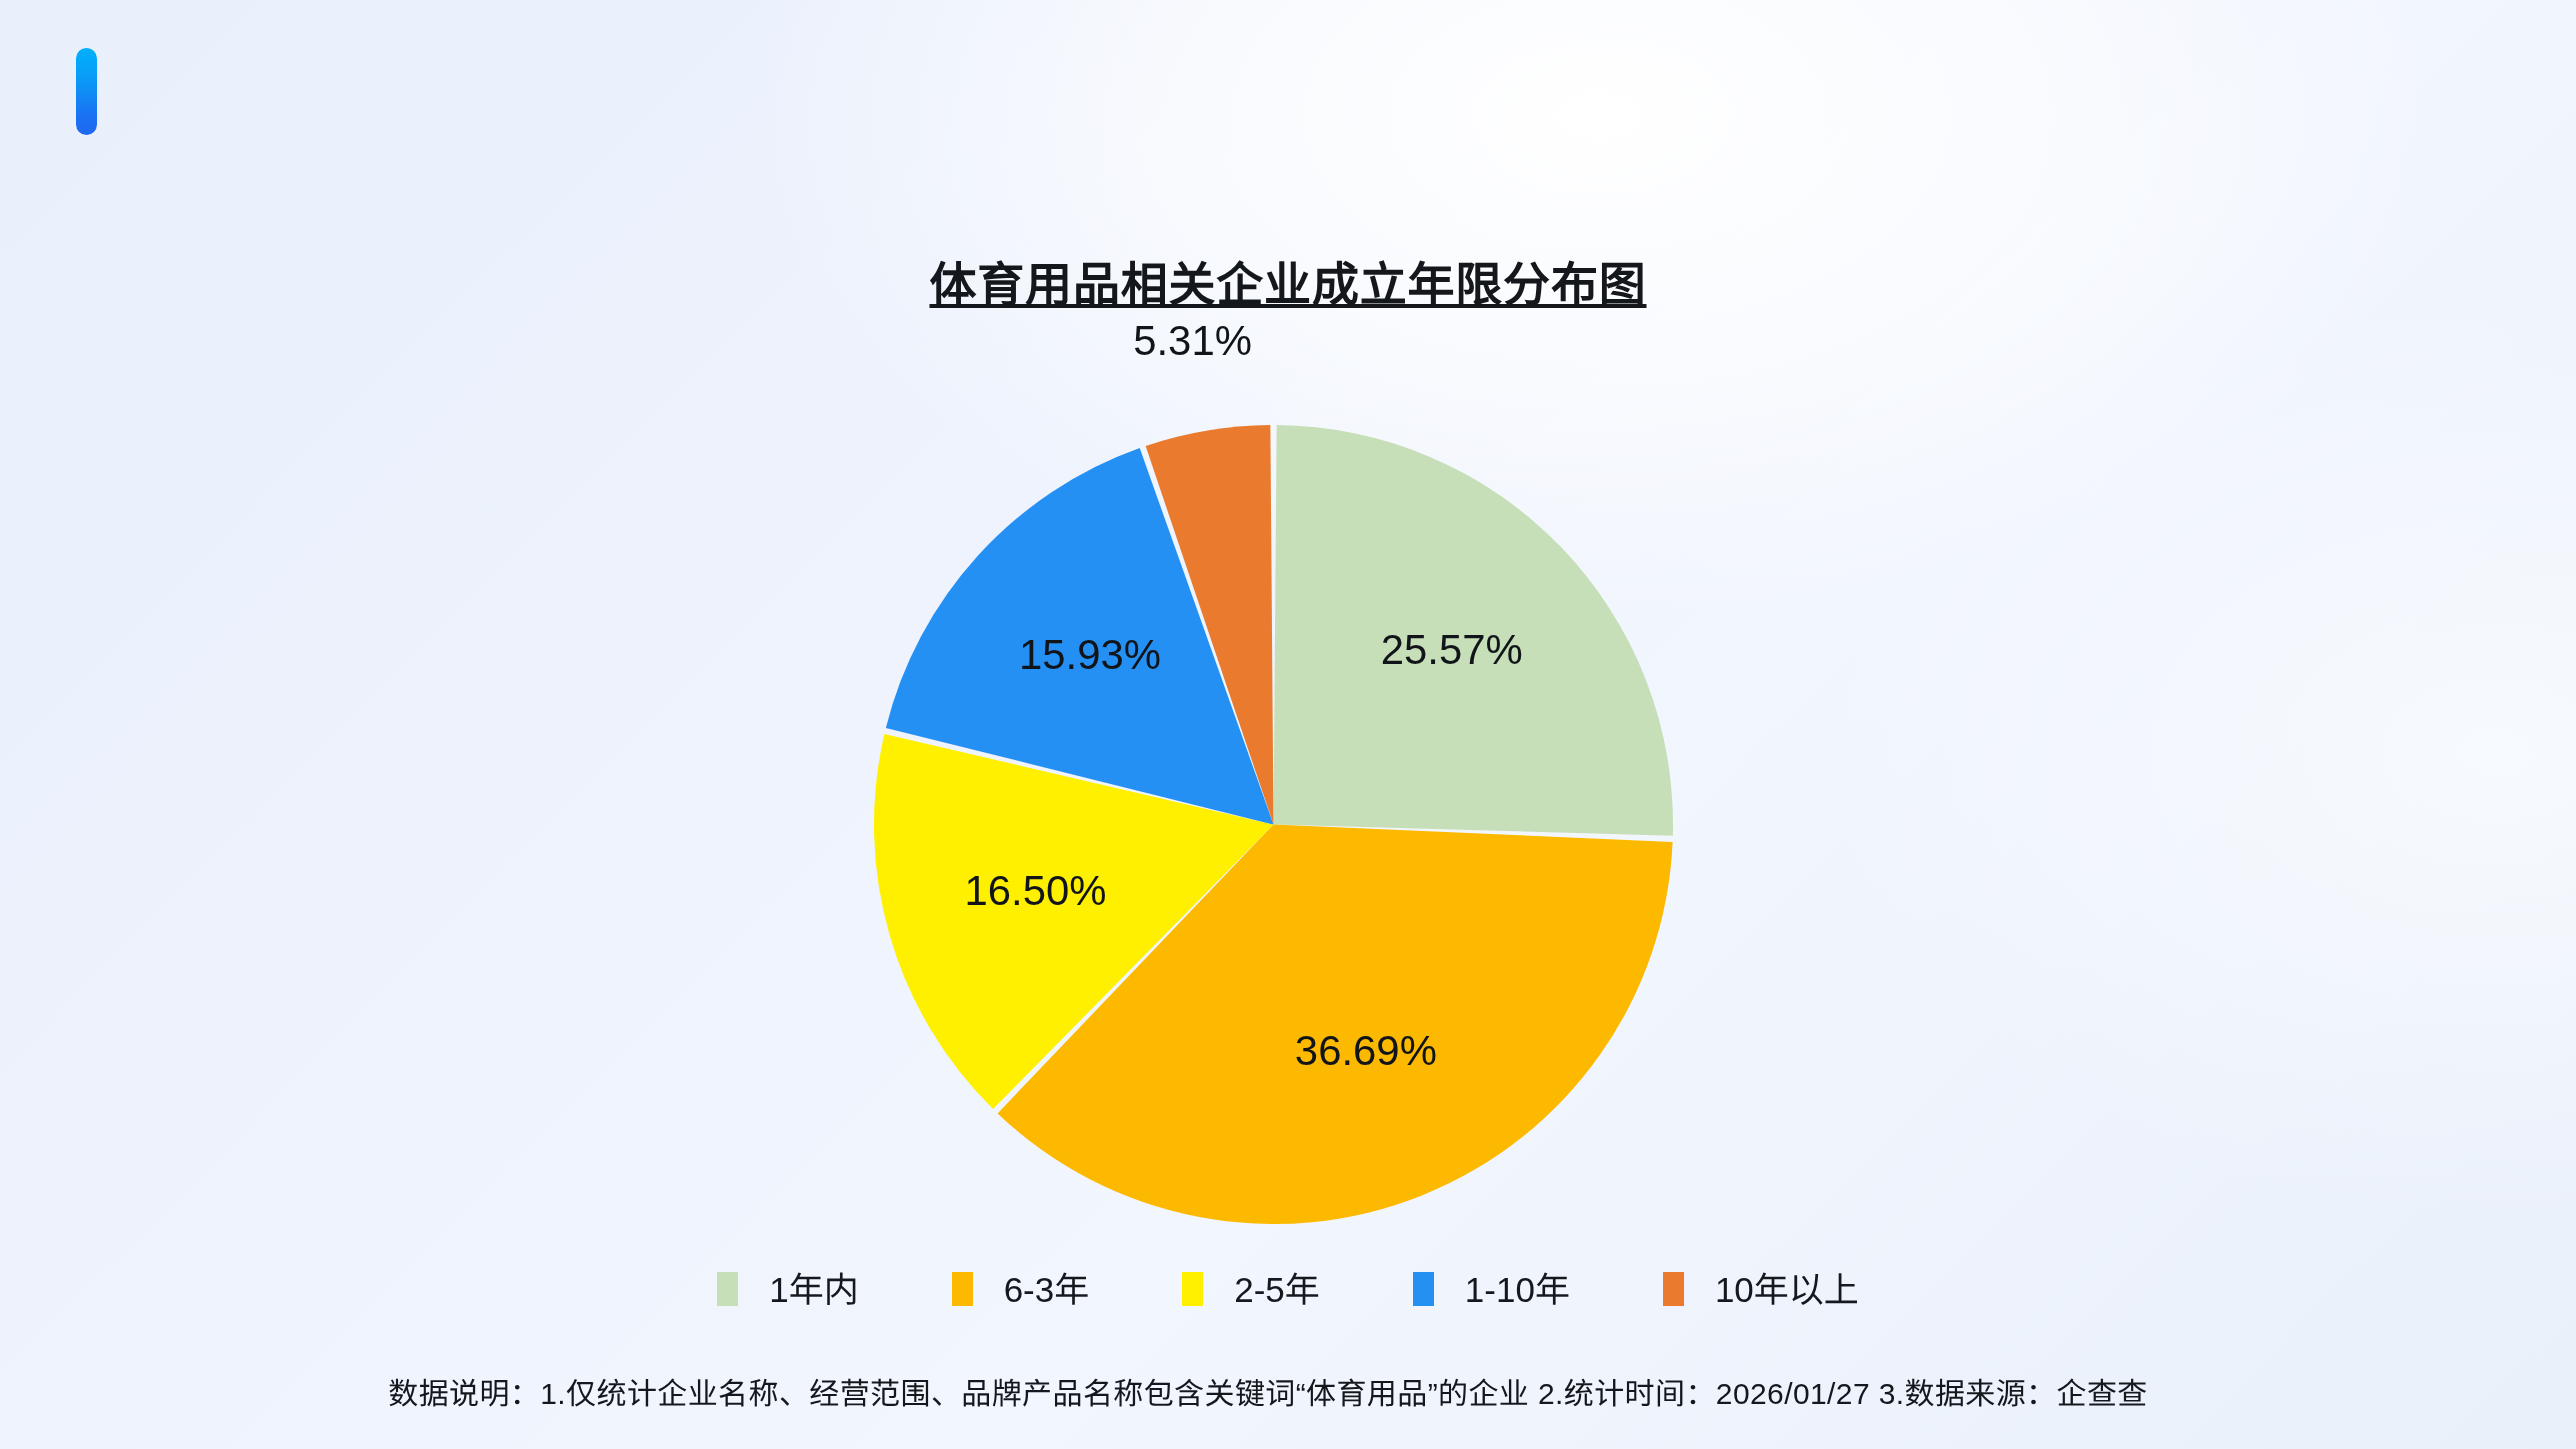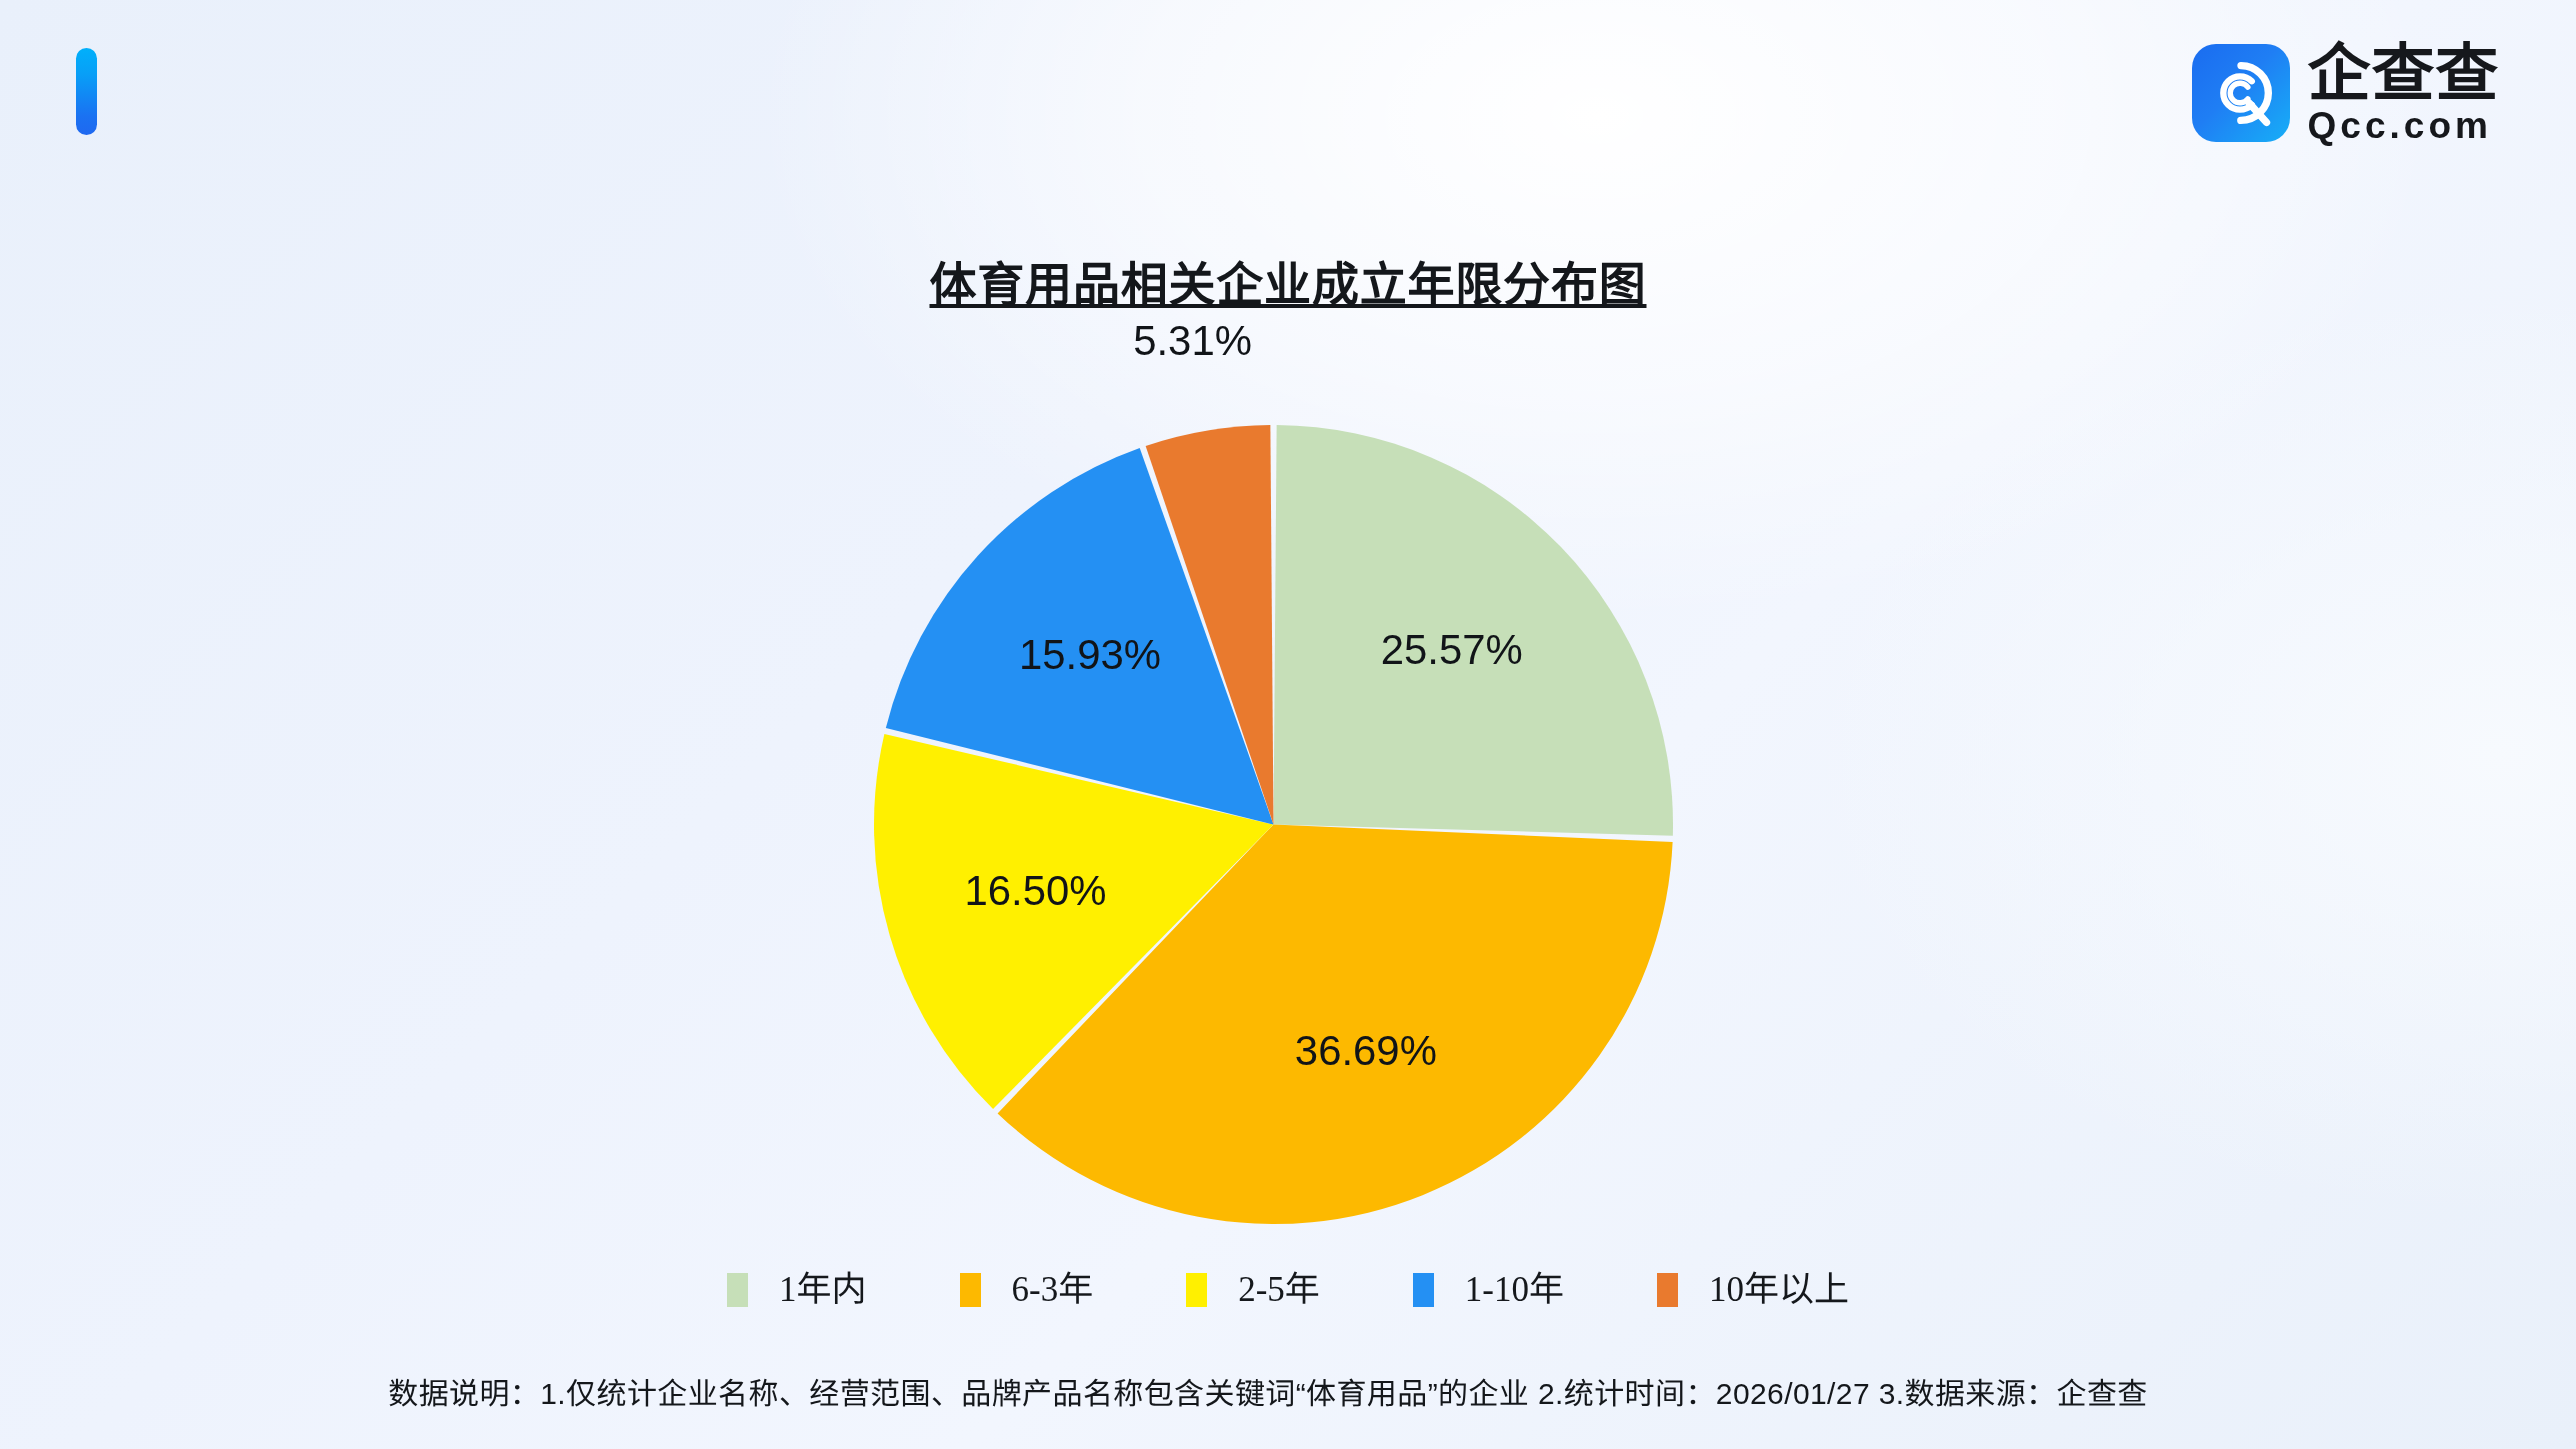--- a/index.html
+++ b/index.html
@@ -140,23 +140,22 @@
     left: 0;
     top: 1272px;
     width: 2576px;
     display: flex;
     justify-content: center;
     align-items: center;
     gap: 93px;
   }
   .legend-item {
     display: flex;
-    align-items: center;
+    align-items: flex-start;
     gap: 31px;
-    font-family: Liberation Serif, serif;
   }
   .legend-swatch {
     width: 21px;
     height: 34px;
     flex: none;
   }
   .legend-label {
     font-size: 35px;
     color: #15181c;
     white-space: nowrap;
@@ -179,36 +178,20 @@
 </head>
 <body>
 
 <div id="page">
 
   <div id="header">
 
     <div id="accent-bar"></div>
 
 
-    <div id="brand">
-      <div id="brand-mark">
-        <svg width="98" height="98" viewBox="0 0 100 100" aria-hidden="true">
-          <g fill="none" stroke="#ffffff" stroke-linecap="round">
-            <path d="M50 22 A28 28 0 1 1 49.8 78" stroke-width="7.5"></path>
-            <path d="M58 60 L76 80" stroke-width="7.5"></path>
-            <path d="M61 38 A17 17 0 1 0 61 62" stroke-width="6.5"></path>
-            <path d="M57 44 A10 10 0 1 0 57 56" stroke-width="5.5"></path>
-          </g>
-        </svg>
-      </div>
-      <div id="brand-text">
-        <div id="brand-name">企查查</div>
-        <div id="brand-domain">Qcc.com</div>
-      </div>
-    </div>
   </div>
 
   <div id="chart-title">体育用品相关企业成立年限分布图</div>
 
   <div id="pie-area">
     <svg id="pie-svg" viewBox="0 0 992 992">
       <g id="pie-slices">
           <path d="M 496 496 L 499.90 0.02 A 496 496 0 0 1 991.81 509.87 Z" fill="#c6dfb8"></path>
           <path d="M 496 496 L 991.53 517.65 A 496 496 0 0 1 153.41 854.68 Z" fill="#fdb900"></path>
           <path d="M 496 496 L 147.82 849.25 A 496 496 0 0 1 12.88 383.70 Z" fill="#fff000"></path>

